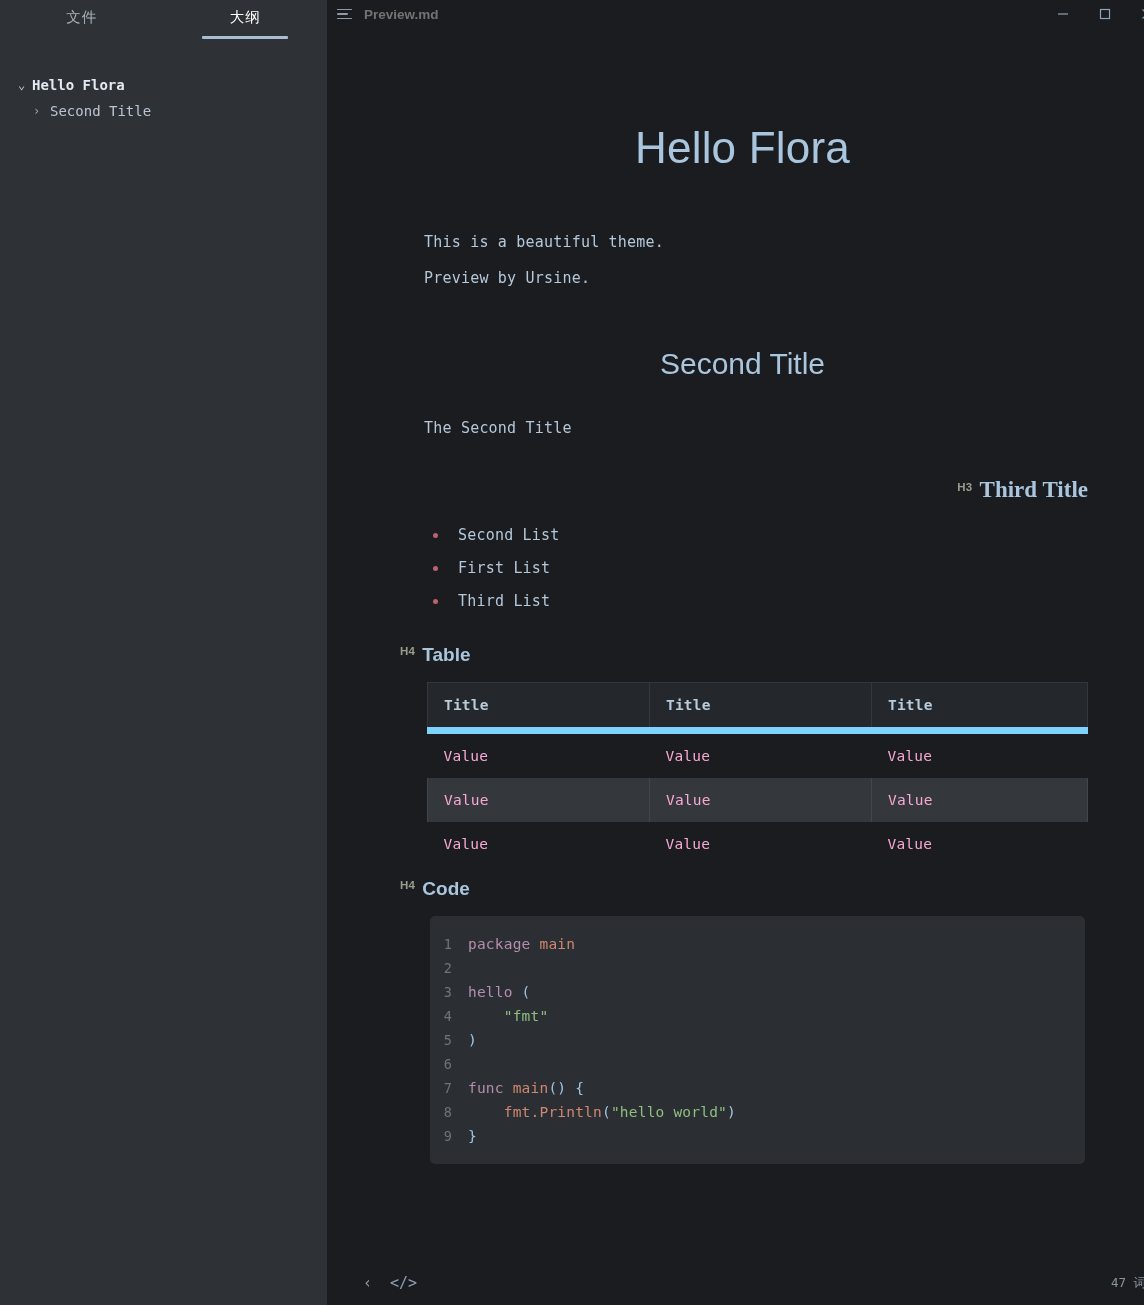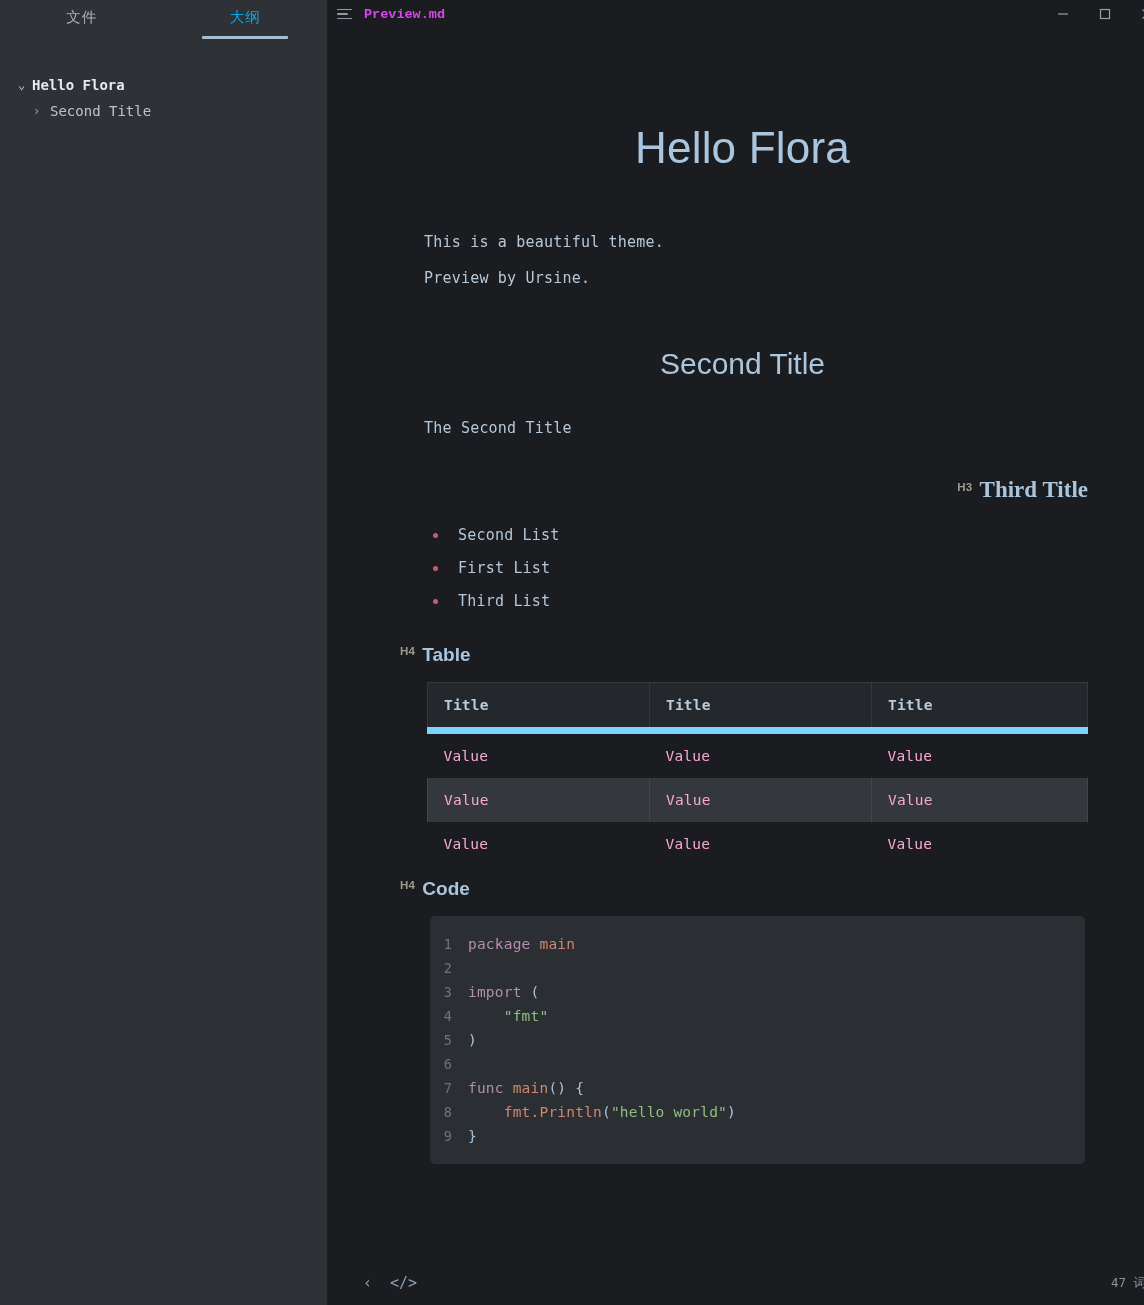--- a/index.html
+++ b/index.html
@@ -38,21 +38,21 @@
     flex: 1 1 0;
     text-align: center;
     font-size: 14.5px;
     color: #a9b2bb;
     position: relative;
     padding-bottom: 12px;
     cursor: pointer;
     letter-spacing: 1px;
   }
 
-  .tab.active { color: #0ea5e9; }
+  .tab.active { color: #ffffff; }
 
   .tab.active::after {
     content: "";
     position: absolute;
     left: 50%;
     transform: translateX(-50%);
     bottom: 0;
     width: 86px;
     height: 3px;
     background: #a8bdd2;
@@ -132,23 +132,22 @@
     height: 1.6px;
     background: #8e9aa6;
     border-radius: 1px;
   }
   .align-icon i:nth-child(1) { width: 15px; }
   .align-icon i:nth-child(2) { width: 11px; }
   .align-icon i:nth-child(3) { width: 15px; }
 
   .doc-title {
     font-size: 13.5px;
-    color: #d946ef;
+    color: #737373;
     font-weight: 600;
-    font-family: Liberation Mono, monospace;
   }
 
   .winctrls {
     position: absolute;
     right: 0;
     top: 0;
     height: 28px;
     display: flex;
     align-items: center;
   }
@@ -472,21 +471,21 @@
         </table>
 
         <div class="hx h4">
           <span class="badge">H4</span>
           <span class="htext">Code</span>
         </div>
 
         <div class="codeblock" id="codeblock">
             <div class="codeline"><span class="lineno">1</span><span class="codetext"><span class="tk-kw">package </span><span class="tk-fn">main</span></span></div>
             <div class="codeline"><span class="lineno">2</span><span class="codetext"></span></div>
-            <div class="codeline"><span class="lineno">3</span><span class="codetext"><span class="tk-kw">import </span><span class="tk-pn">(</span></span></div>
+            <div class="codeline"><span class="lineno">3</span><span class="codetext"><span class="tk-kw">hello </span><span class="tk-pn">(</span></span></div>
             <div class="codeline"><span class="lineno">4</span><span class="codetext"><span class="tk-pl">    </span><span class="tk-str">"fmt"</span></span></div>
             <div class="codeline"><span class="lineno">5</span><span class="codetext"><span class="tk-pn">)</span></span></div>
             <div class="codeline"><span class="lineno">6</span><span class="codetext"></span></div>
             <div class="codeline"><span class="lineno">7</span><span class="codetext"><span class="tk-kw">func </span><span class="tk-fn">main</span><span class="tk-pn">()</span><span class="tk-pl"> </span><span class="tk-pn">{</span></span></div>
             <div class="codeline"><span class="lineno">8</span><span class="codetext"><span class="tk-pl">    </span><span class="tk-fn">fmt.Println</span><span class="tk-pn">(</span><span class="tk-str">"hello world"</span><span class="tk-pn">)</span></span></div>
             <div class="codeline"><span class="lineno">9</span><span class="codetext"><span class="tk-pn">}</span></span></div>
           </div>
 
       </article>
     </div>

